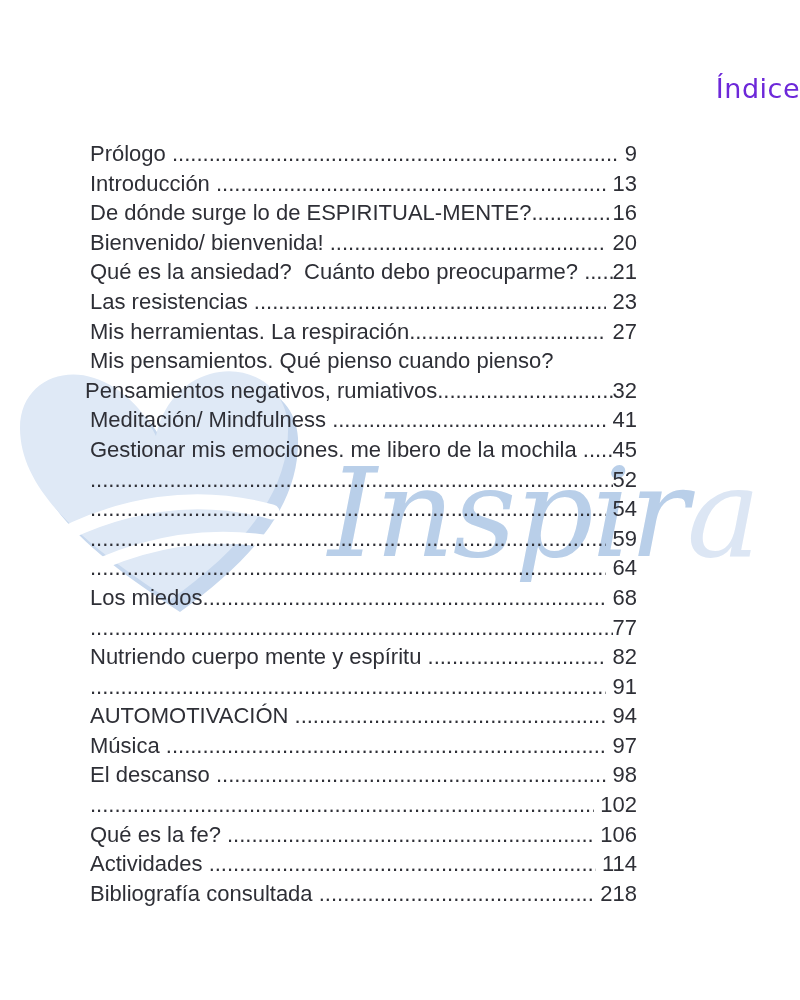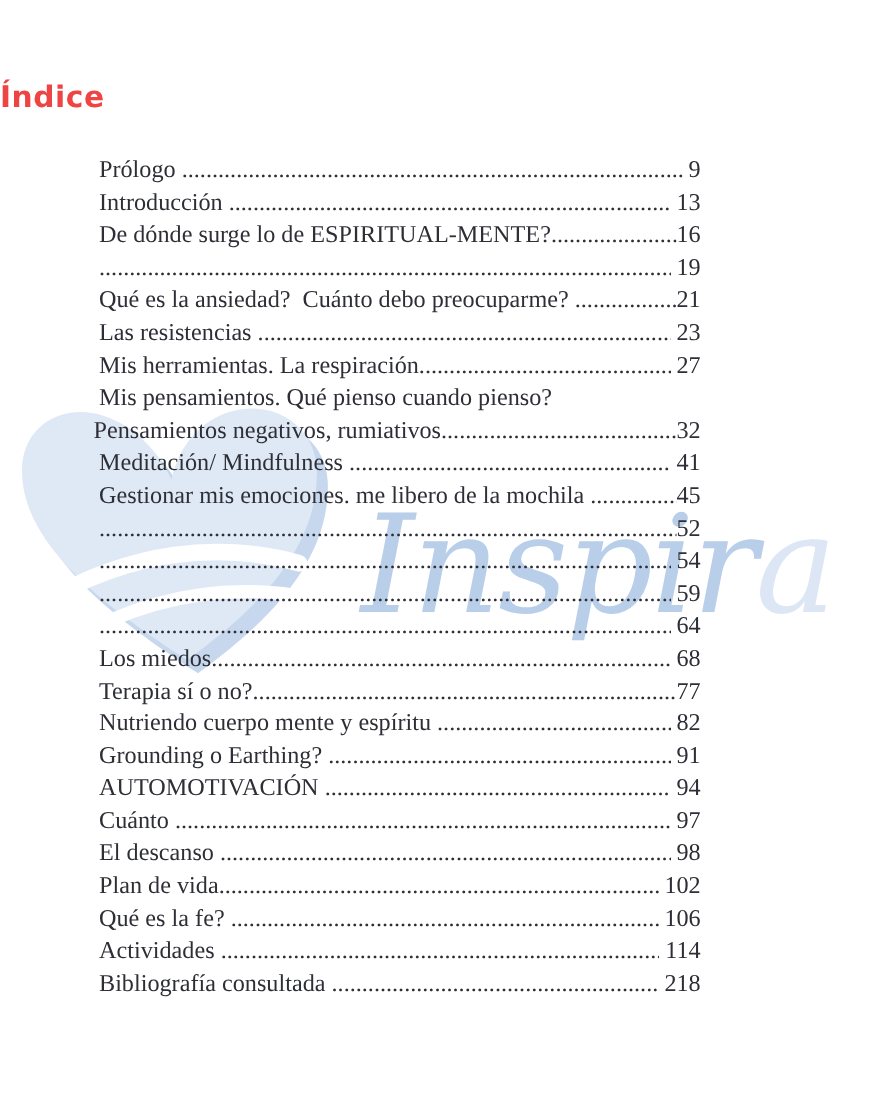--- a/index.html
+++ b/index.html
@@ -11,36 +11,36 @@
     overflow: hidden;
   }
   .watermark {
     position: absolute; left: 0; top: 0;
     z-index: 0;
     pointer-events: none;
   }
   .content { position: relative; z-index: 1; }
   .page-title {
     margin: 72px 0 0 0;
-    text-align: left;
+    text-align: right;
     font-family: "DejaVu Sans", sans-serif;
-    font-weight: 700;
+    font-weight: 400;
     font-size: 27px;
     line-height: 34px;
-    color: #ef4444;
+    color: #6d28d9;
     letter-spacing: 0.5px;
   }
   .toc {
     margin: 33px 0 0 90px;
     width: 547px;
     font-size: 22px;
     line-height: 29.6px;
     color: #2e2f36;
   }
-  .row { display: flex; align-items: flex-start; height: 29.6px; font-family: Liberation Serif, serif; }
+  .row { display: flex; align-items: flex-start; height: 29.6px; }
   .row.hang { margin-left: -5px; }
   .lbl { flex: 0 0 auto; white-space: pre; }
   .dots { flex: 1 1 0; min-width: 0; overflow: hidden; white-space: pre; }
   .pg { flex: 0 0 auto; white-space: pre; }
 </style>
 </head>
 <body>
 
 <svg class="watermark" width="800" height="1000" viewBox="0 0 800 1000" aria-hidden="true">
   <g>
@@ -66,22 +66,23 @@
         <span class="lbl">Introducción </span>
         <span class="dots">..................................................................................................................................</span>
         <span class="pg"> 13</span>
       </div>
       <div class="row">
         <span class="lbl">De dónde surge lo de ESPIRITUAL-MENTE?</span>
         <span class="dots">..................................................................................................................................</span>
         <span class="pg">16</span>
       </div>
       <div class="row">
+        <span class="lbl">Bienvenido/ bienvenida! </span>
         <span class="dots">..................................................................................................................................</span>
-        <span class="pg"> 19</span>
+        <span class="pg"> 20</span>
       </div>
       <div class="row">
         <span class="lbl">Qué es la ansiedad?  Cuánto debo preocuparme? </span>
         <span class="dots">..................................................................................................................................</span>
         <span class="pg">21</span>
       </div>
       <div class="row">
         <span class="lbl">Las resistencias </span>
         <span class="dots">..................................................................................................................................</span>
         <span class="pg"> 23</span>
@@ -124,51 +125,48 @@
       <div class="row">
         <span class="dots">..................................................................................................................................</span>
         <span class="pg"> 64</span>
       </div>
       <div class="row">
         <span class="lbl">Los miedos</span>
         <span class="dots">..................................................................................................................................</span>
         <span class="pg"> 68</span>
       </div>
       <div class="row">
-        <span class="lbl">Terapia sí o no?</span>
         <span class="dots">..................................................................................................................................</span>
         <span class="pg">77</span>
       </div>
       <div class="row">
         <span class="lbl">Nutriendo cuerpo mente y espíritu </span>
         <span class="dots">..................................................................................................................................</span>
         <span class="pg"> 82</span>
       </div>
       <div class="row">
-        <span class="lbl">Grounding o Earthing? </span>
         <span class="dots">..................................................................................................................................</span>
         <span class="pg"> 91</span>
       </div>
       <div class="row">
         <span class="lbl">AUTOMOTIVACIÓN </span>
         <span class="dots">..................................................................................................................................</span>
         <span class="pg"> 94</span>
       </div>
       <div class="row">
-        <span class="lbl">Cuánto </span>
+        <span class="lbl">Música </span>
         <span class="dots">..................................................................................................................................</span>
         <span class="pg"> 97</span>
       </div>
       <div class="row">
         <span class="lbl">El descanso </span>
         <span class="dots">..................................................................................................................................</span>
         <span class="pg"> 98</span>
       </div>
       <div class="row">
-        <span class="lbl">Plan de vida</span>
         <span class="dots">..................................................................................................................................</span>
         <span class="pg"> 102</span>
       </div>
       <div class="row">
         <span class="lbl">Qué es la fe? </span>
         <span class="dots">..................................................................................................................................</span>
         <span class="pg"> 106</span>
       </div>
       <div class="row">
         <span class="lbl">Actividades </span>

